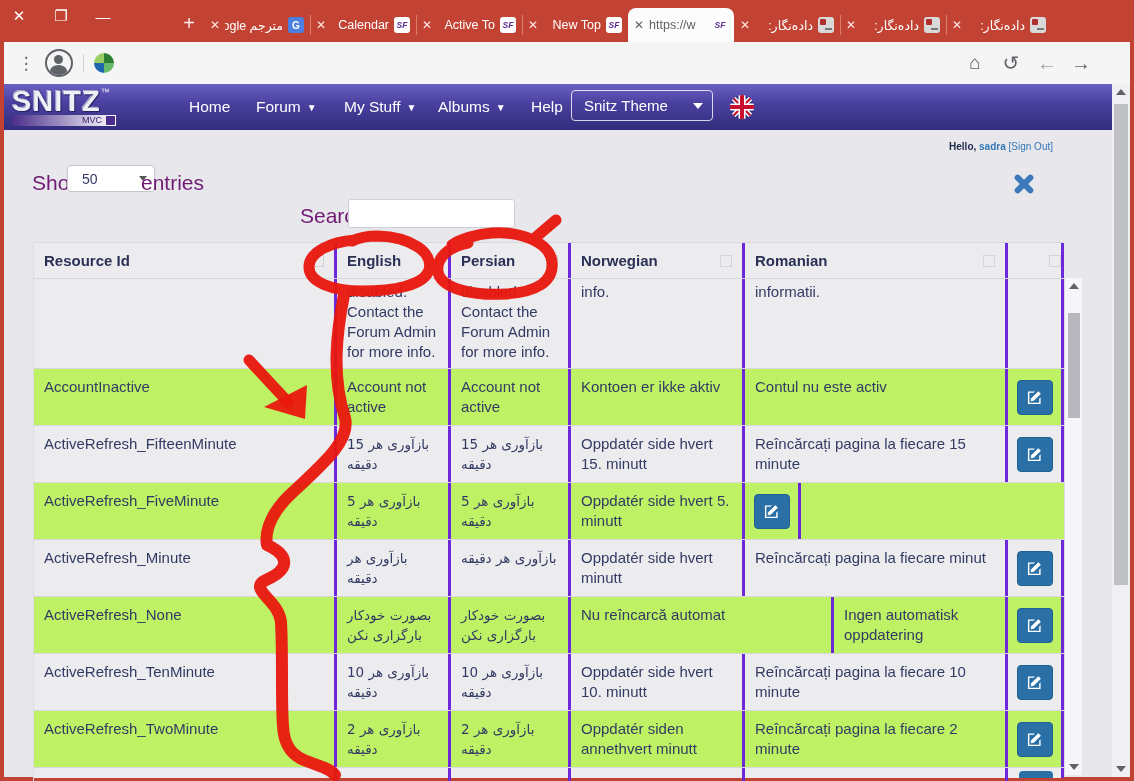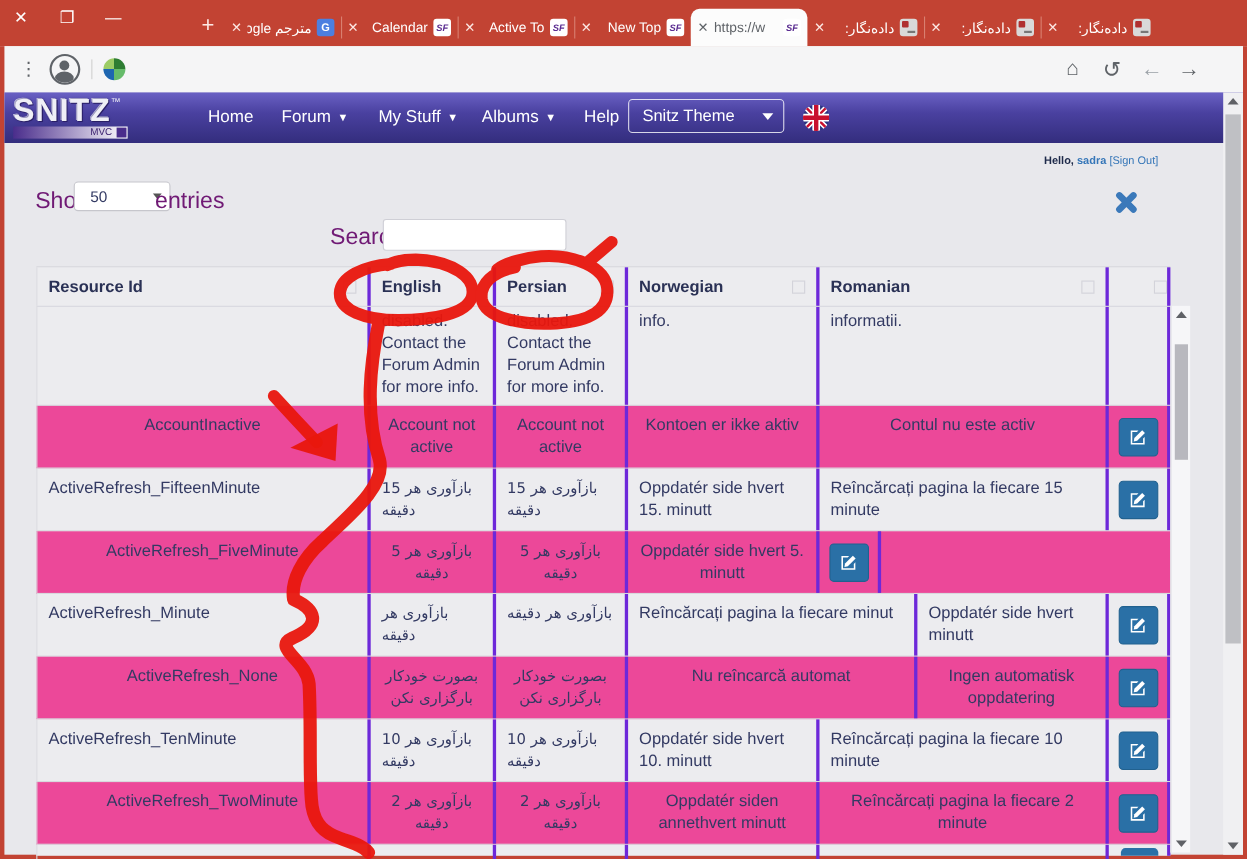--- a/index.html
+++ b/index.html
@@ -96,21 +96,21 @@
   
   .tbl{position:absolute;left:33px;top:242px;width:1031px;font-size:15px;color:#333a63;}
   .trow{display:flex;border-bottom:1px solid #d8d8dd;box-sizing:border-box;}
   .tcell{box-sizing:border-box;border-right:3px solid #6d28d9;padding:8px 10px;overflow:hidden;line-height:20px;}
   .tcell:first-child{border-left:1px solid #dcdce1;}
   .c0{width:304px;} .c1{width:114px;} .c2{width:120px;} .c3{width:174px;} .c4{width:263px;}
   .c5{width:56px;display:flex;align-items:center;justify-content:center;padding:0;}
   .thead{height:37px;background:#ececef;border-top:1px solid #d8d8dd;font-weight:bold;color:#2a3155;}
   .thead .tcell{display:flex;align-items:center;padding-top:0;padding-bottom:0;}
   .sortbox{margin-left:auto;width:10px;height:10px;border:1px solid #d3d3da;flex:0 0 auto;}
-  .row-g{background:#ececef;} .row-w{background:#ec4899;text-align:center;}
+  .row-g{background:#ececef;} .row-w{background:#bef264;}
   .r-partial{height:90px;}
   .r-partial .neg{margin-top:-5px;}
   .r-std{height:57px;}
   .r-bottom{height:10px;border-bottom:none;}
   .fa-cell{font-family:"DejaVu Sans",sans-serif;font-size:13.5px;}
   .editbtn{width:34px;height:33px;background:#2a70a6;border:1px solid #21618f;border-radius:4px;
       display:flex;align-items:center;justify-content:center;}
   .editbtn-sliver{position:absolute;left:986px;top:3px;width:34px;height:7px;background:#2a70a6;border-radius:4px 4px 0 0;}
   
   .in-scroll{position:absolute;left:1064px;top:278px;width:18px;height:497px;background:#f6f6f8;
@@ -364,22 +364,22 @@
               <path d="M13 9.2v4.3H2.5V3H7l1.5-1.5H1v13.5h13.5V7.7z"></path>
             </svg>
           </span>
         </div>
     </div>
 
     <div class="trow row-g r-std">
       <div class="tcell c0">ActiveRefresh_Minute</div>
       <div class="tcell c1 fa-cell">بازآوری هر دقیقه</div>
       <div class="tcell c2 fa-cell">بازآوری هر دقیقه</div>
+      <div class="tcell c3">Oppdatér side hvert minutt</div>
       <div class="tcell c4">Reîncărcați pagina la fiecare minut</div>
-      <div class="tcell c3">Oppdatér side hvert minutt</div>
       <div class="tcell c5">
           <span class="editbtn">
             <svg width="15" height="15" viewBox="0 0 16 16" fill="#fff">
               <path d="M12.1 1.2l2.7 2.7-7.6 7.6-3.3.6.6-3.3z"></path>
               <path d="M13 9.2v4.3H2.5V3H7l1.5-1.5H1v13.5h13.5V7.7z"></path>
             </svg>
           </span>
         </div>
     </div>
 

